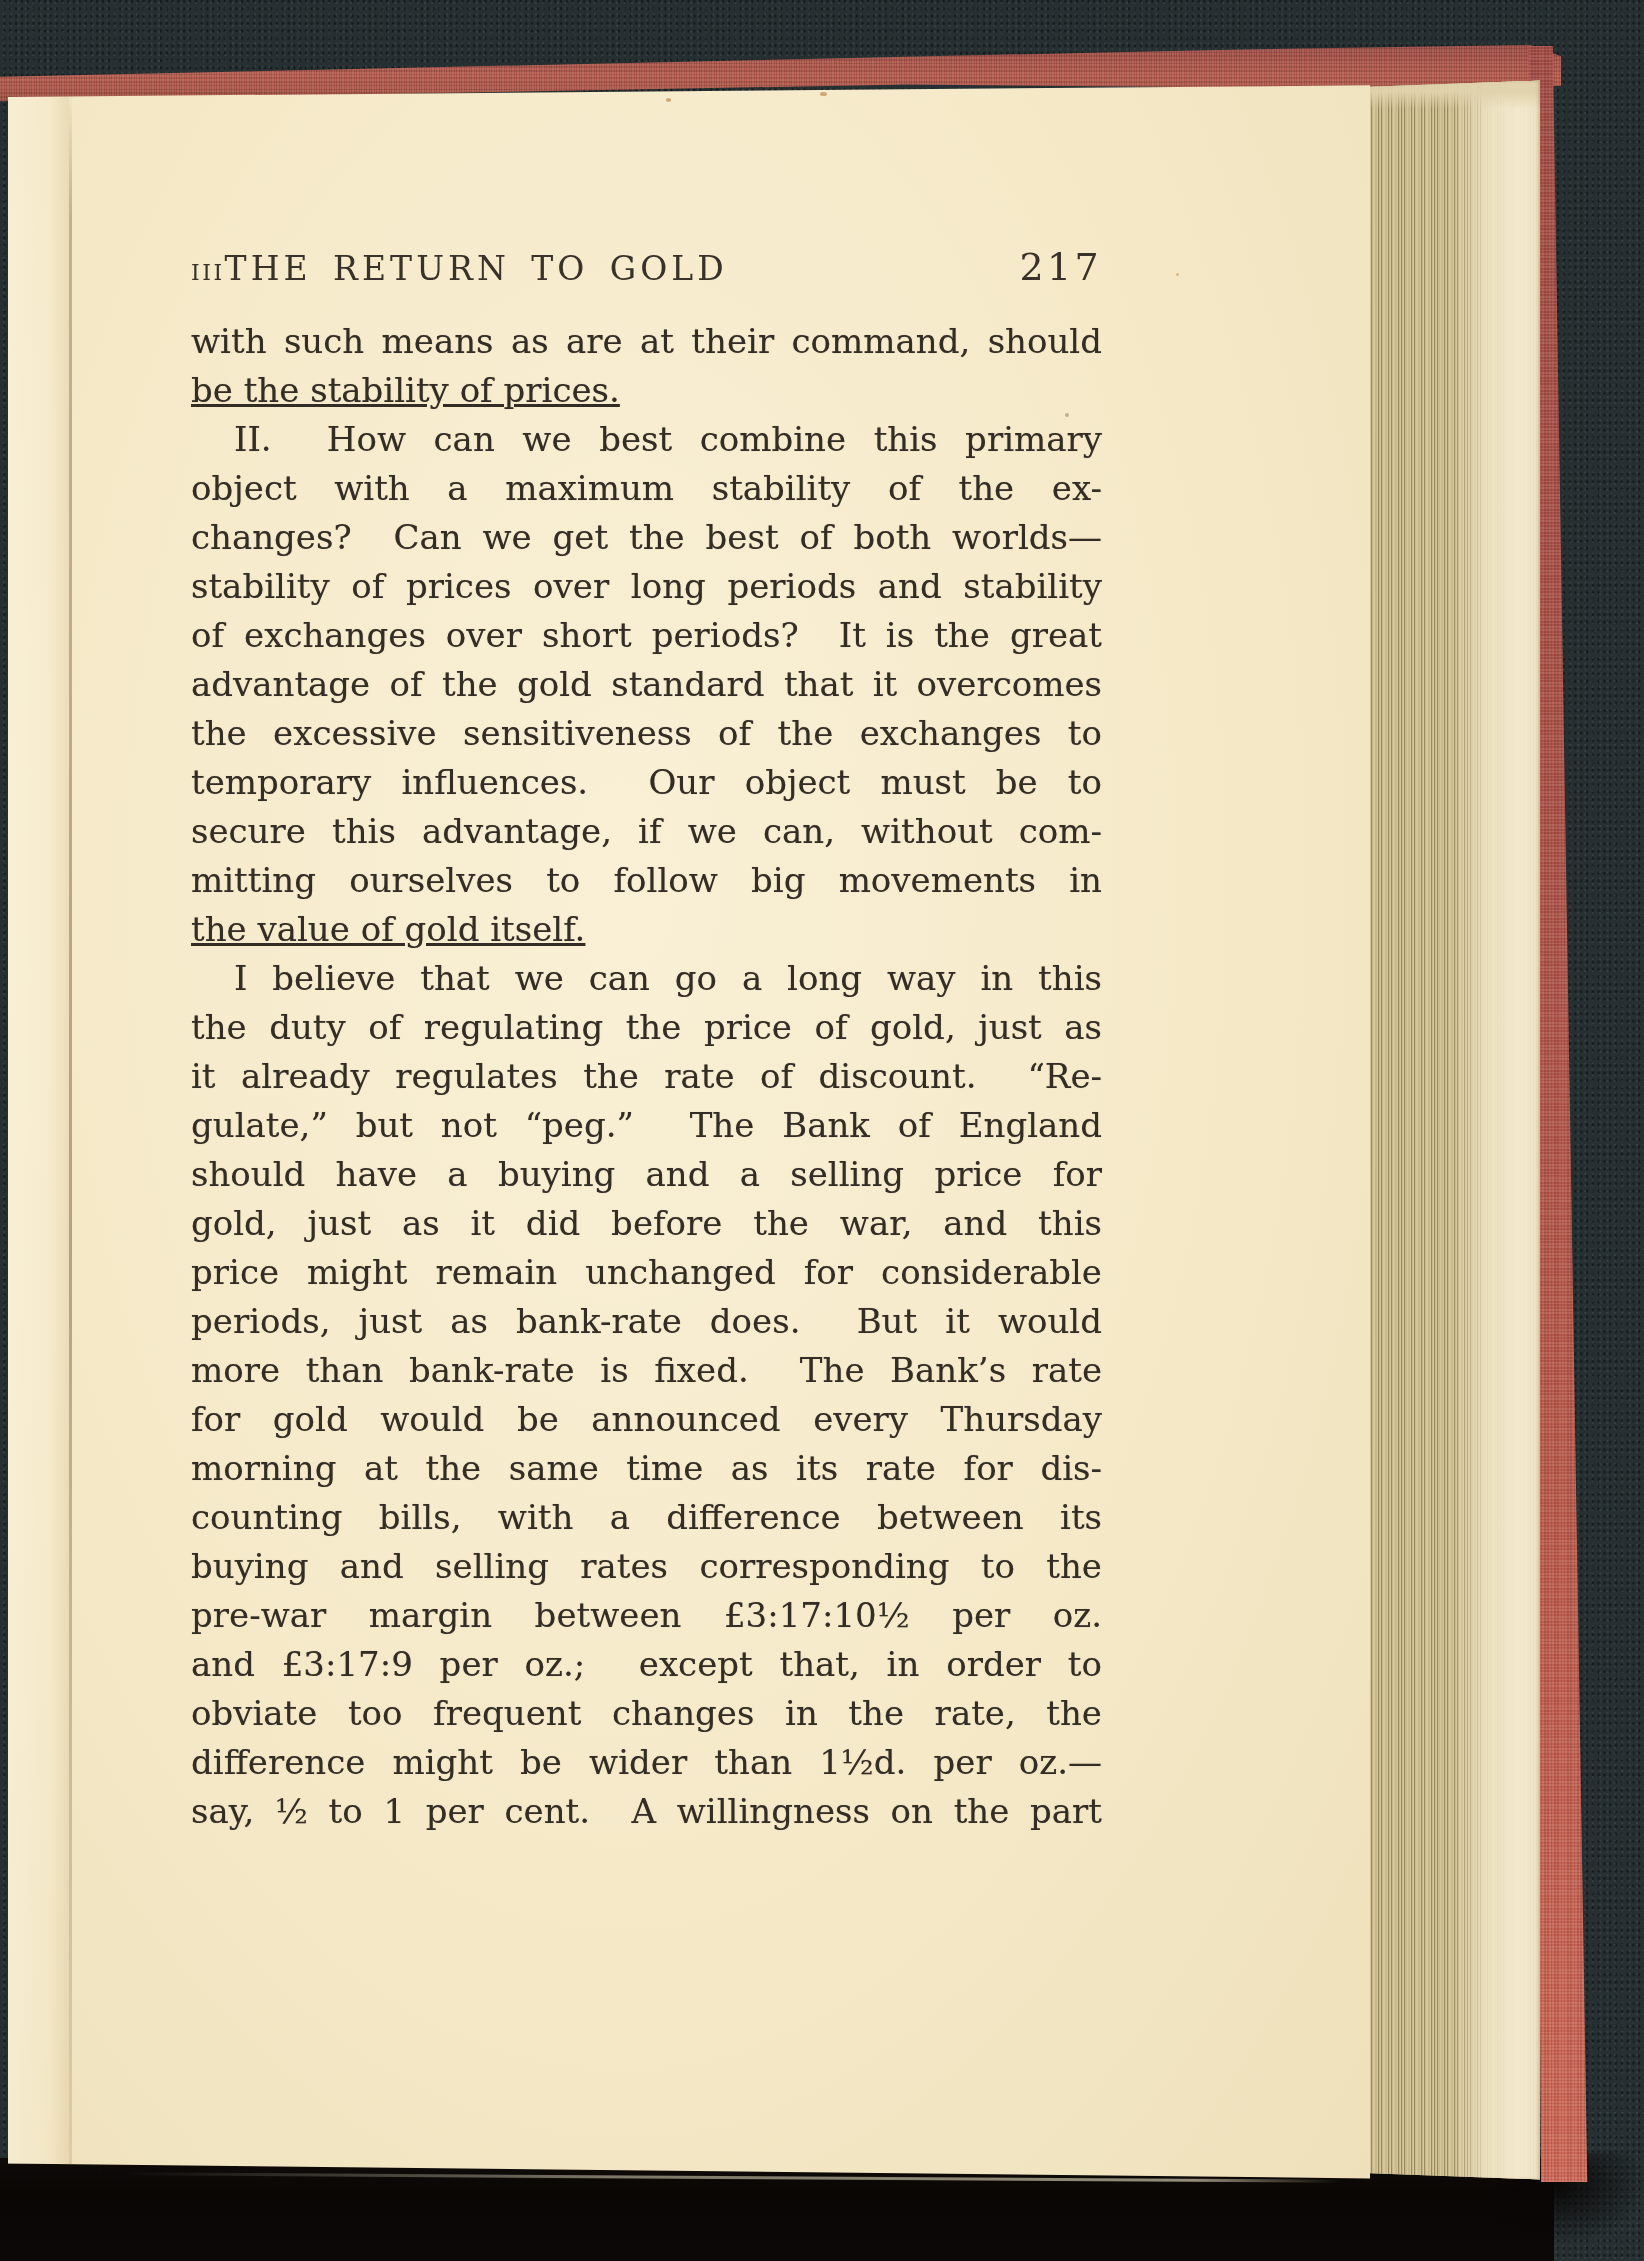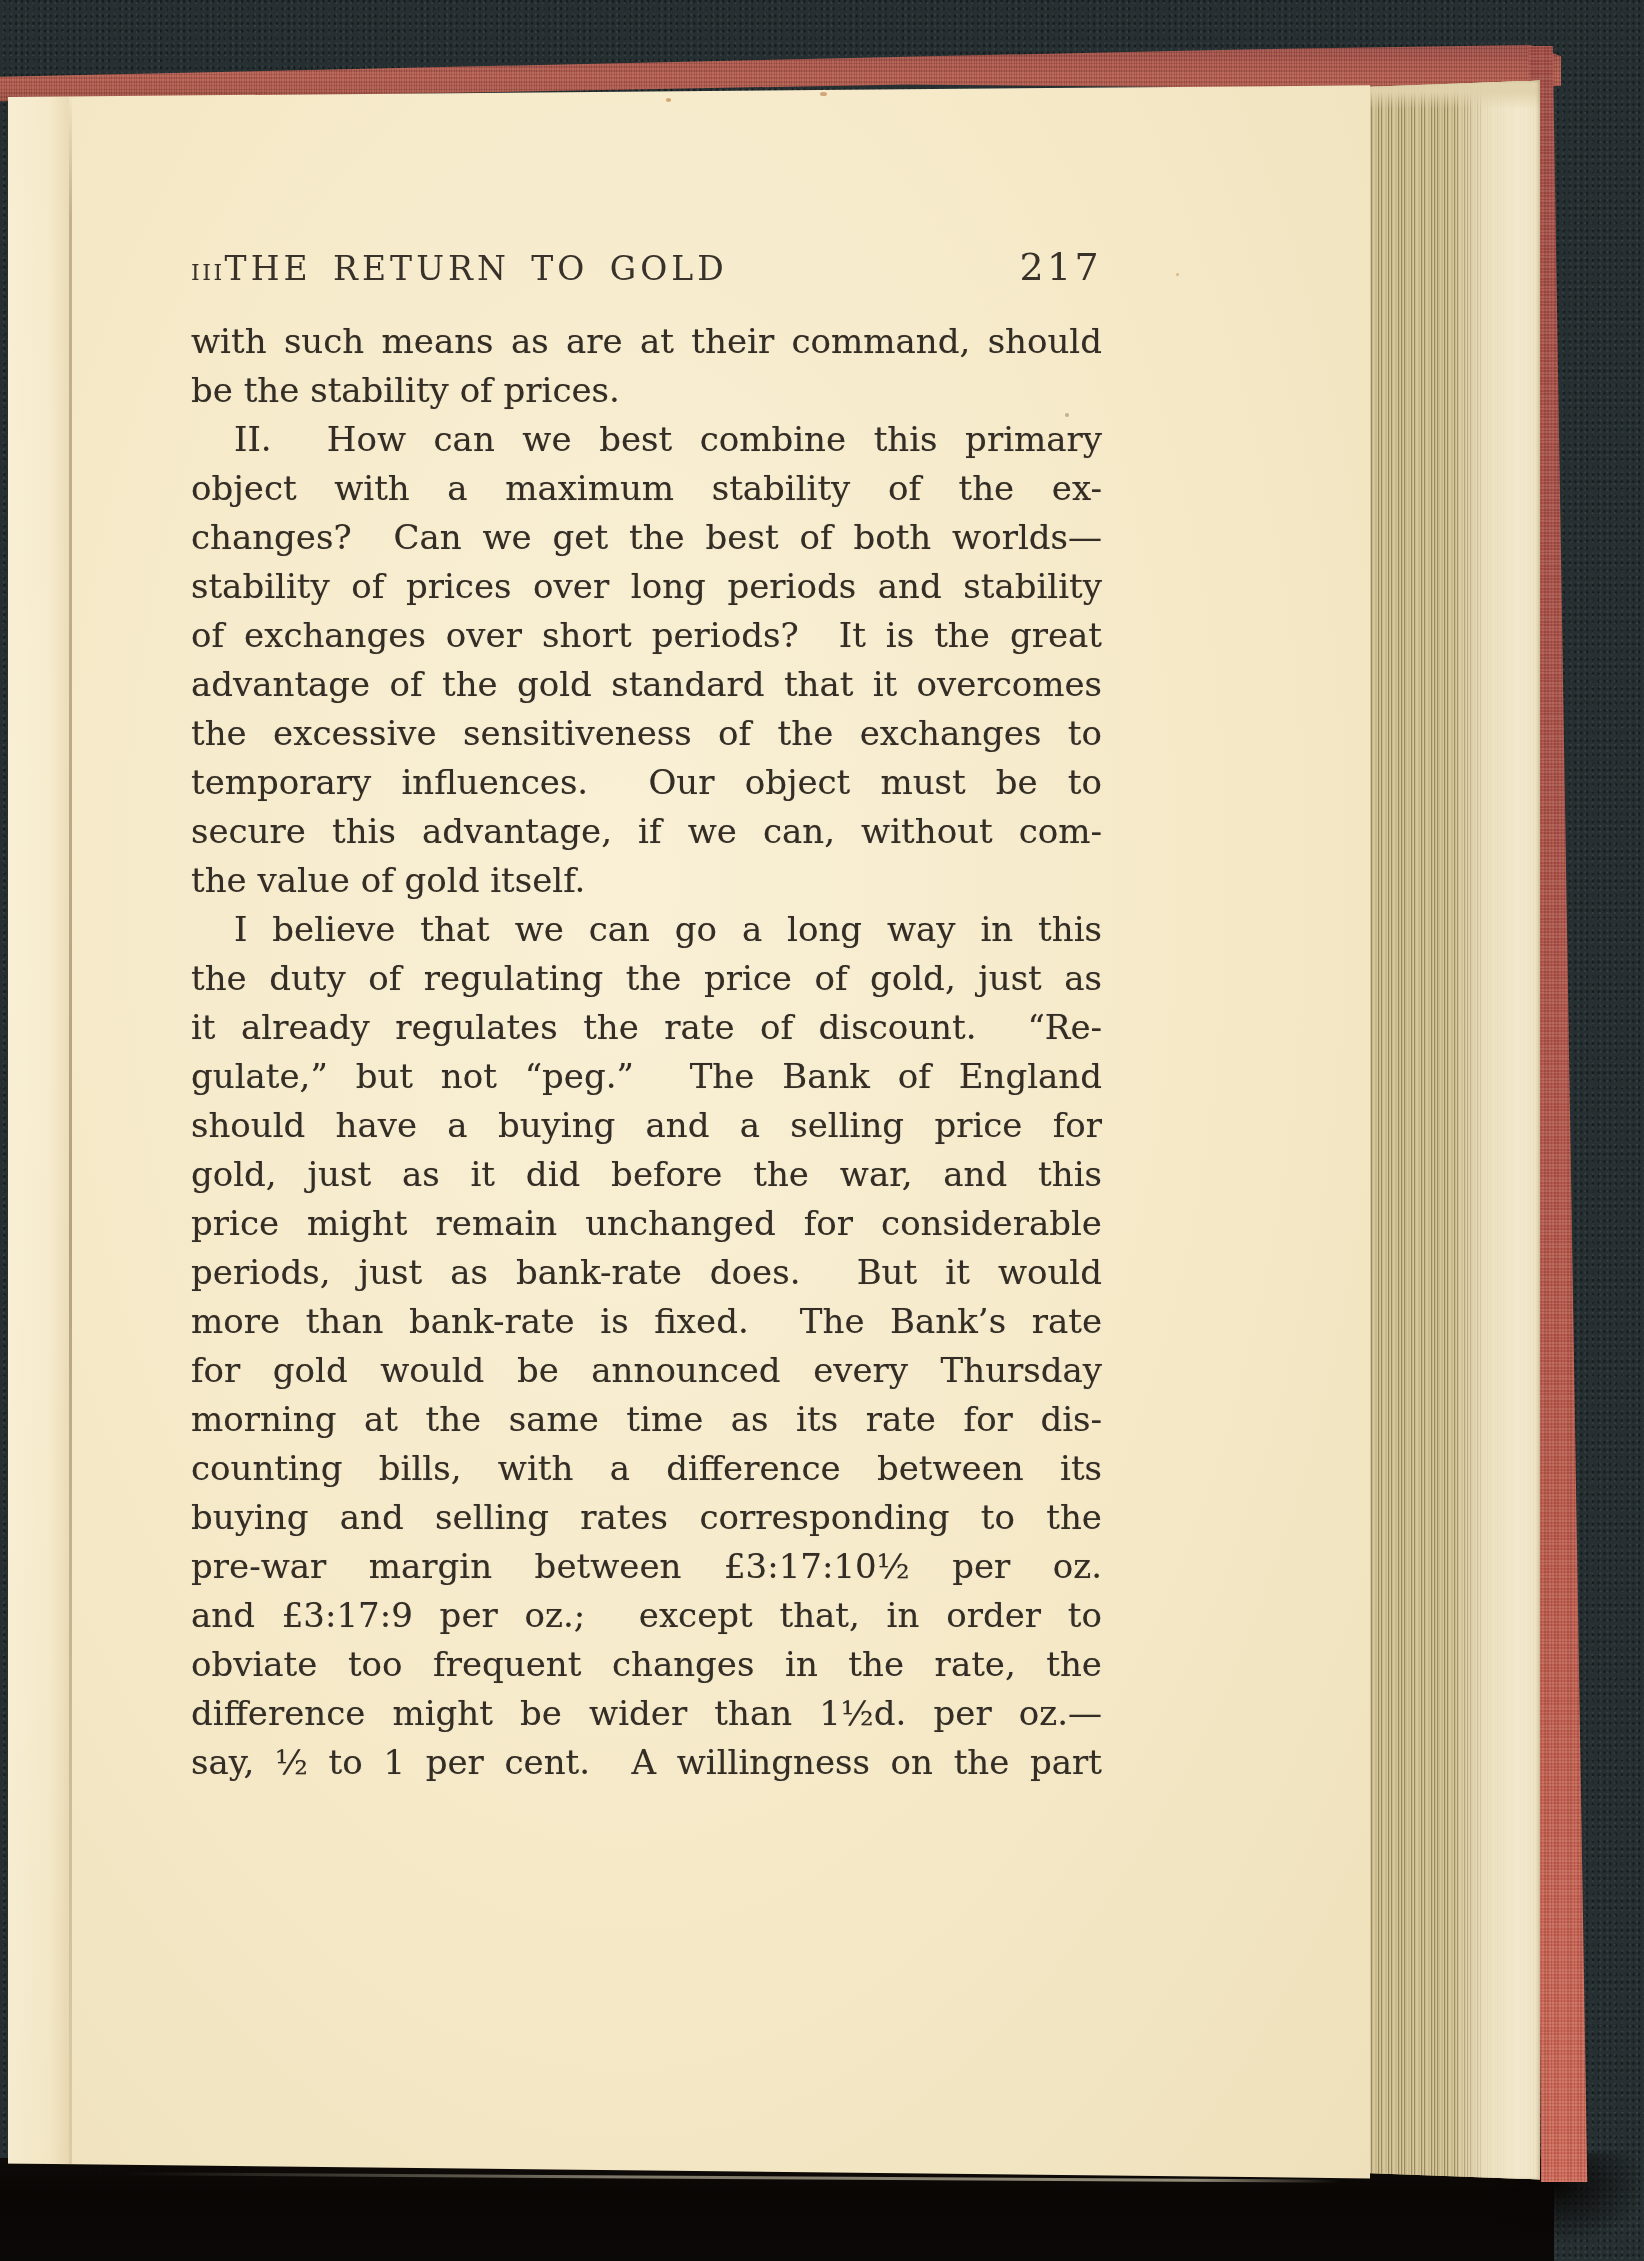--- a/index.html
+++ b/index.html
@@ -90,21 +90,21 @@
   .pageno{font-size:38px;letter-spacing:3.3px;}
   .body-text{
     position:absolute;left:183px;top:235px;width:911px;
     font-size:34px;line-height:49px;color:#332d25;
     text-shadow:0 0 0.8px rgba(51,45,37,0.35);
   }
   .ln{
     text-align:justify;text-align-last:justify;
     white-space:pre-wrap;height:49px;overflow:visible;
   }
-  .ln.pend{text-align-last:left;}
+  .ln.pend{text-align-last:left;text-decoration:underline;}
   .ln.indent{padding-left:43px;}
 </style>
 </head>
 <body>
 
 <div class="scene">
   <div class="bg"></div>
   <div class="shadow-bottom"></div>
   <div class="shadow-br"></div>
   <div class="cover-top"></div>
@@ -130,20 +130,21 @@
       <div class="ln pend">be the stability of prices.</div>
       <div class="ln indent">II.  How can we best combine this primary</div>
       <div class="ln">object with a maximum stability of the ex-</div>
       <div class="ln">changes?  Can we get the best of both worlds—</div>
       <div class="ln">stability of prices over long periods and stability</div>
       <div class="ln">of exchanges over short periods?  It is the great</div>
       <div class="ln">advantage of the gold standard that it overcomes</div>
       <div class="ln">the excessive sensitiveness of the exchanges to</div>
       <div class="ln">temporary influences.  Our object must be to</div>
       <div class="ln">secure this advantage, if we can, without com-</div>
+      <div class="ln">mitting ourselves to follow big movements in</div>
       <div class="ln pend">the value of gold itself.</div>
       <div class="ln indent">I believe that we can go a long way in this</div>
       <div class="ln">the duty of regulating the price of gold, just as</div>
       <div class="ln">it already regulates the rate of discount.  “Re-</div>
       <div class="ln">gulate,” but not “peg.”  The Bank of England</div>
       <div class="ln">should have a buying and a selling price for</div>
       <div class="ln">gold, just as it did before the war, and this</div>
       <div class="ln">price might remain unchanged for considerable</div>
       <div class="ln">periods, just as bank-rate does.  But it would</div>
       <div class="ln">more than bank-rate is fixed.  The Bank’s rate</div>

